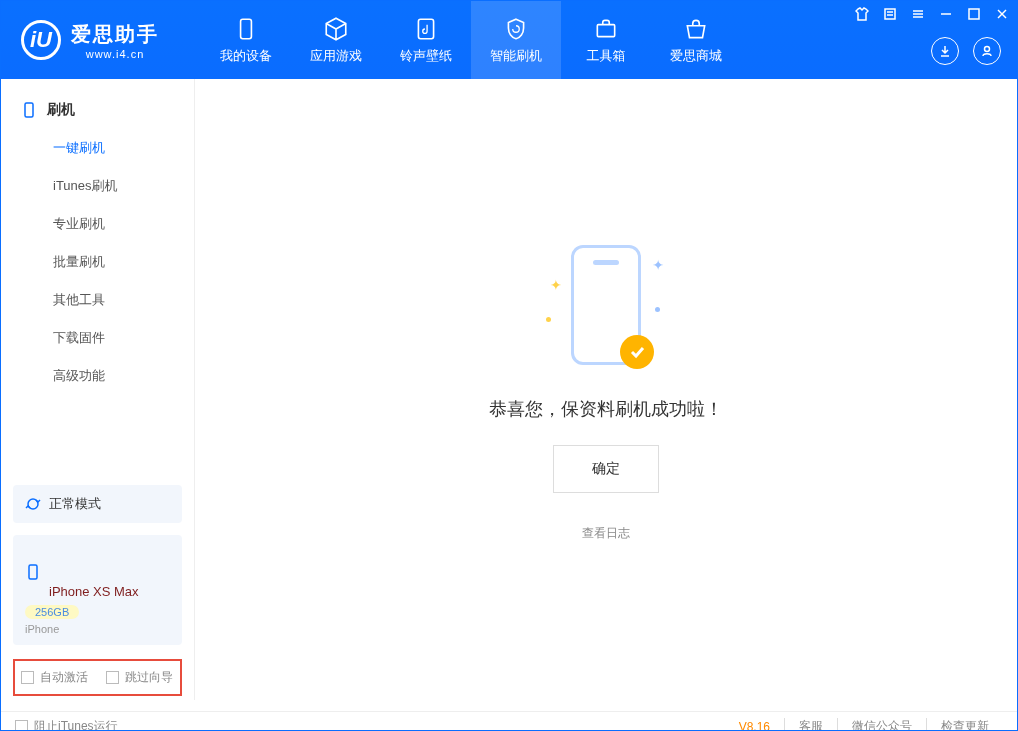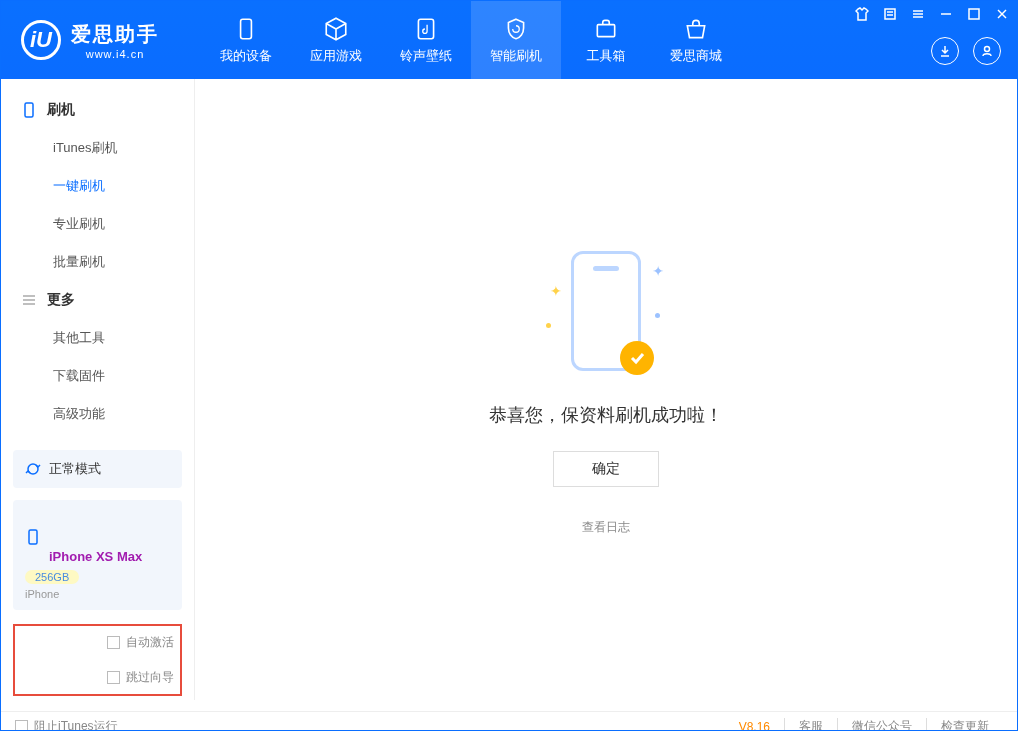--- a/index.html
+++ b/index.html
@@ -33,44 +33,44 @@
 .side-group-header { display: flex; align-items: center; gap: 10px; padding: 10px 20px; font-size: 14px; font-weight: bold; color: #333; }
 .side-group-header svg { width: 16px; height: 16px; stroke: #0a6eff; fill: none; stroke-width: 1.5; }
 .side-item { padding: 10px 20px 10px 52px; font-size: 13px; color: #555; cursor: pointer; }
 .side-item.active { color: #0a6eff; }
 .side-spacer { flex: 1; }
 
 .device-panel { margin: 6px 12px; background: #f2f6fc; border-radius: 4px; padding: 10px 12px; font-size: 13px; color: #333; }
 .device-panel .mode-row { display: flex; align-items: center; gap: 8px; }
 .device-panel svg { width: 16px; height: 16px; stroke: #0a6eff; fill: none; stroke-width: 1.5; }
 .device-panel.device2 { margin-top: 6px; }
-.device-name { font-weight: bold; color: #a21caf; margin-top: 39px; }
+.device-name { font-weight: normal; color: #7f1d1d; margin-top: 39px; }
 .capacity-pill { display: inline-block; background: #fef9c3; color: #4a8ce0; border-radius: 10px; padding: 1px 10px; font-size: 11px; margin-top: 6px; }
 .device-type { color: #999; font-size: 11px; margin-top: 4px; }
 
-.bottom-checks { border: 2px solid #e74c3c; margin: 8px 12px 4px 12px; padding: 8px 6px; display: flex; gap: 18px; align-items: flex-end; flex-direction: column; }
+.bottom-checks { border: 2px solid #e74c3c; margin: 8px 12px 4px 12px; padding: 8px 6px; display: flex; gap: 18px; align-items: flex-start; }
 .chk-row { display: flex; align-items: center; gap: 6px; font-size: 12px; color: #888; cursor: pointer; }
 .chk-box { width: 13px; height: 13px; border: 1px solid #bbb; background: #fff; }
 
 
 .main { flex: 1; display: flex; flex-direction: column; align-items: center; justify-content: center; }
 .phone-illu { position: relative; width: 120px; height: 140px; margin-bottom: 20px; }
 .phone-shape { width: 70px; height: 120px; border: 3px solid #bcd6ff; border-radius: 12px; margin: 0 auto; position: relative; top: 8px; }
 .phone-notch { width: 26px; height: 5px; background: #bcd6ff; border-radius: 3px; position: absolute; top: 12px; left: 50%; transform: translateX(-50%); }
 .check-badge { position: absolute; right: 12px; bottom: 8px; width: 34px; height: 34px; background: #ffb400; border-radius: 50%; display: flex; align-items: center; justify-content: center; }
 .check-badge svg { stroke: #fff; fill: none; stroke-width: 3; width: 18px; height: 18px; }
 .spark { position: absolute; color: #ffd24a; font-size: 14px; }
 .spark.s1 { left: 4px; top: 40px; }
 .spark.s2 { right: 2px; top: 20px; color: #9cc2ff; }
 .dot { position: absolute; width: 5px; height: 5px; border-radius: 50%; }
 .dot.d1 { background: #ffd24a; left: 0; top: 80px; }
 .dot.d2 { background: #9cc2ff; right: 6px; top: 70px; }
 
 .success-text { font-size: 18px; color: #333; margin-bottom: 24px; }
-.ok-btn { border: 1px solid #ddd; background: #fff; padding: 8px 38px; font-size: 14px; color: #333; cursor: pointer; }
+.ok-btn { border: 1px solid #ddd; background: #fff; padding: 14px 38px; font-size: 14px; color: #333; cursor: pointer; }
 .log-link { font-size: 12px; color: #888; cursor: pointer; margin-top: 32px; }
 
 
 .footer { height: 30px; border-top: 1px solid #eee; display: flex; align-items: center; padding: 0 14px; font-size: 12px; color: #888; margin-top: 11px; }
 .footer .chk-row { color: #888; }
 .footer-spacer { flex: 1; }
 .footer .flink { padding: 0 14px; cursor: pointer; border-left: 1px solid #ddd; }
 .footer .version { color: #ff8a00; padding-right: 14px; }
 </style>
 </head>
@@ -195,33 +195,25 @@
 </div>
 
 <div class="body">
   <div class="sidebar">
     <div class="side-group-header">
       <svg viewBox="0 0 16 16">
           <rect x="4" y="1" width="8" height="14" rx="1.5"></rect>
         </svg>
       <span>刷机</span>
     </div>
+    <div class="side-item active">一键刷机</div>
     <div class="side-item">iTunes刷机</div>
-    <div class="side-item active">一键刷机</div>
     <div class="side-item">专业刷机</div>
     <div class="side-item">批量刷机</div>
 
-    <div class="side-group-header">
-      <svg viewBox="0 0 16 16" style="stroke:#aaa">
-          <line x1="2" y1="4" x2="14" y2="4"></line>
-          <line x1="2" y1="8" x2="14" y2="8"></line>
-          <line x1="2" y1="12" x2="14" y2="12"></line>
-        </svg>
-      <span>更多</span>
-    </div>
     <div class="side-item">其他工具</div>
     <div class="side-item">下载固件</div>
     <div class="side-item">高级功能</div>
 
     <div class="side-spacer"></div>
 
     <div class="device-panel">
       <div class="mode-row">
         <svg viewBox="0 0 16 16">
             <path d="M3 8 A5 5 0 0 1 13 8 M13 8 A5 5 0 0 1 3 8"></path>

